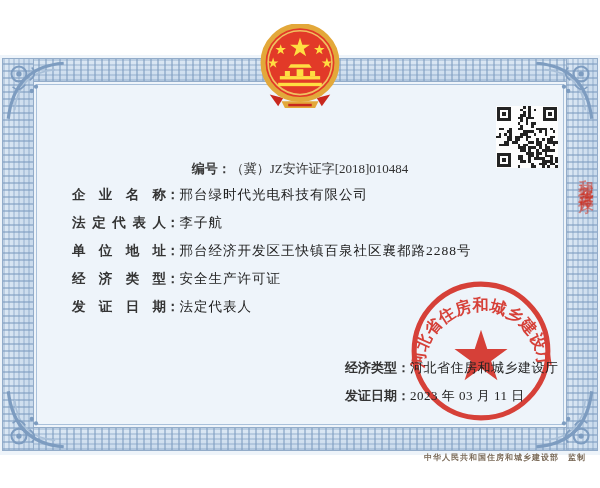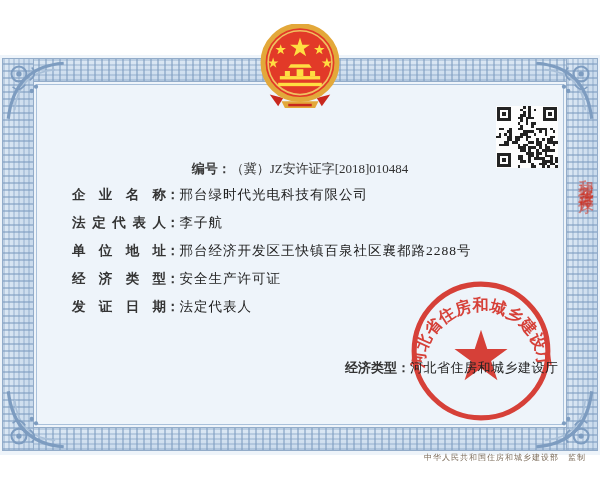--- a/index.html
+++ b/index.html
@@ -67,21 +67,21 @@
   .issue .lbl { font-weight:bold; color:#343434; }
   .issue .val { font-family:"Liberation Serif", serif; color:#222; letter-spacing:.5px; }
 
   
   .seal { position:absolute; left:405px; top:275px; width:152px; height:152px; z-index:5; opacity:.88; }
   .edge-stamp { position:absolute; left:571px; top:168px; height:130px; width:24px; overflow:hidden;
     writing-mode:vertical-rl; font-size:15px; font-weight:bold; color:rgba(206,42,26,.5);
     letter-spacing:4px; z-index:6; }
 
   .footer { position:absolute; right:14px; top:452px; font-family:"Liberation Serif", serif;
-    font-size:8px; color:#7a6a58; letter-spacing:1px; z-index:4; }
+    font-size:8px; color:#7a6a58; letter-spacing:1px; z-index:4;font-weight:bold; }
 </style>
 </head>
 <body>
 
 <div class="page">
 
   <div class="cert">
     <div class="band top"></div>
     <div class="band bottom"></div>
     <div class="band v left"></div>
@@ -338,20 +338,23 @@
     </div>
     <div class="row">
       <span class="flabel">发证日期</span><span class="colon">：</span><span class="fvalue">法定代表人</span>
     </div>
   </div>
 
   <div class="issue">
     <div class="line">
       <span class="lbl">经济类型：</span><span class="val">河北省住房和城乡建设厅</span>
     </div>
+    <div class="line">
+      <span class="lbl">发证日期：</span><span class="val">2023 年 03 月 11 日</span>
+    </div>
   </div>
 
   <div class="seal">
     <svg viewBox="0 0 150 150">
       <circle cx="75" cy="75" r="66" fill="none" stroke="#d3281e" stroke-width="5"></circle>
       <path d="M75 54 l6.2 19 h20 l-16.2 11.8 6.2 19 -16.2 -11.8 -16.2 11.8 6.2 -19 -16.2 -11.8 h20 z" fill="#d3281e"></path>
       <defs>
           <path id="sealArc" d="M 18 92 A 57 57 0 0 1 132 92"></path>
         </defs>
       <text font-size="16" font-weight="bold" fill="#d3281e" font-family="Liberation Sans, sans-serif">

